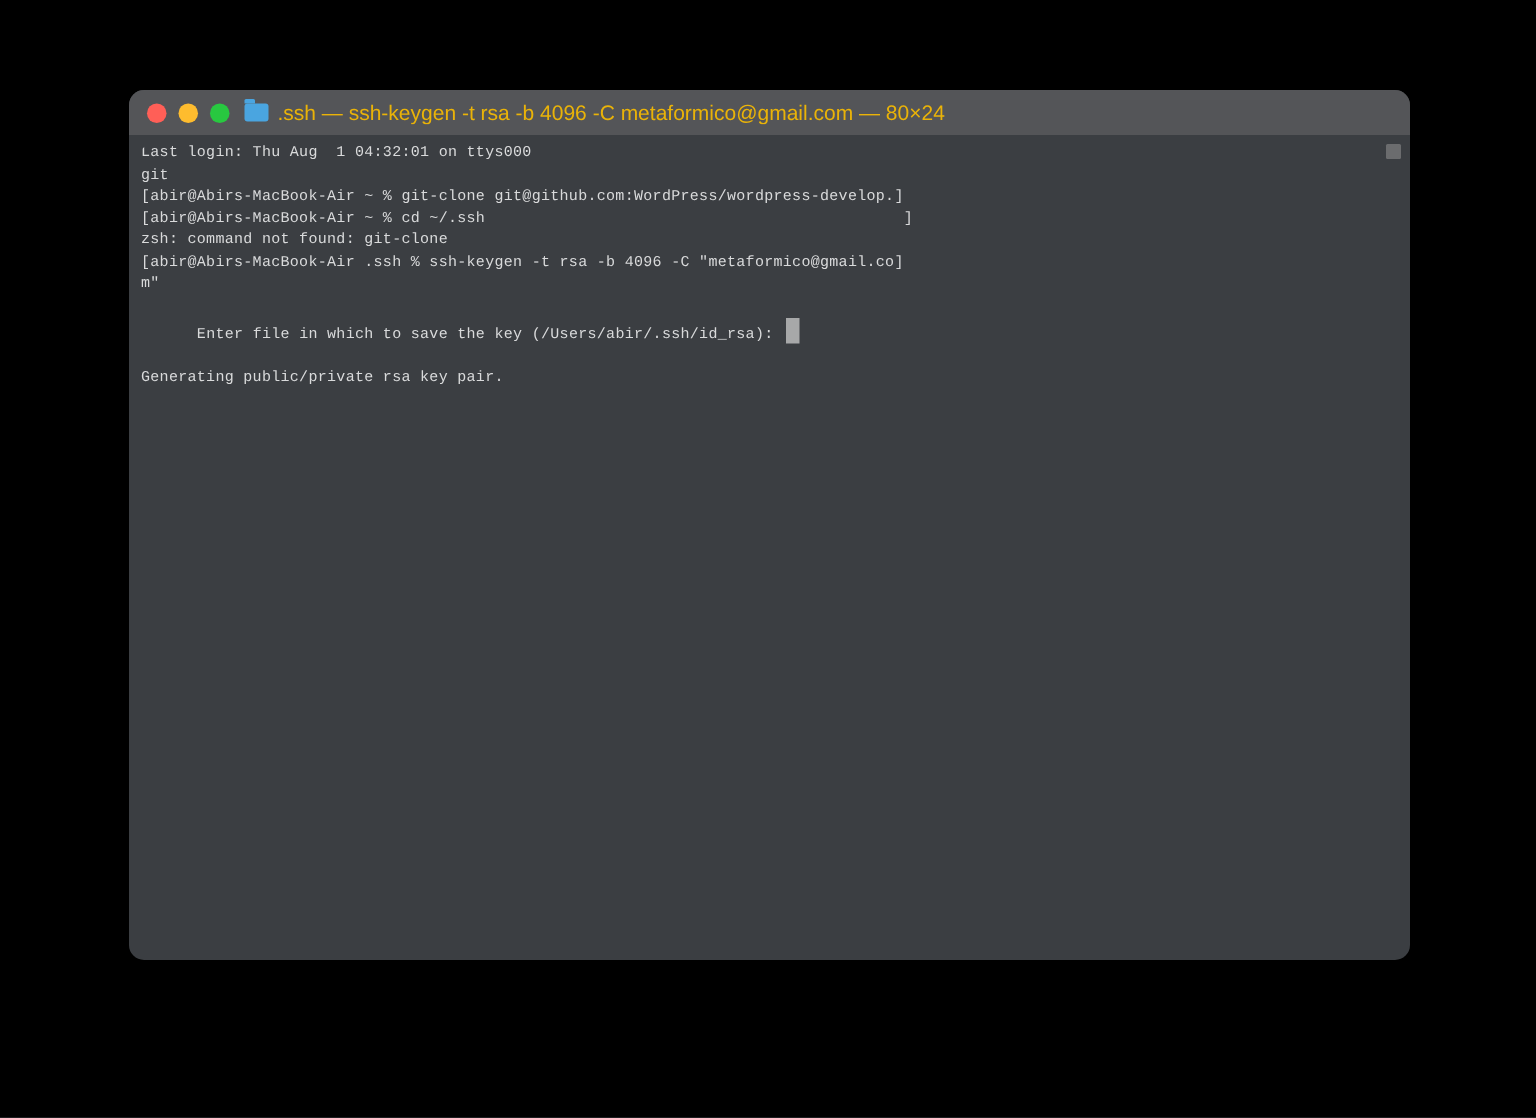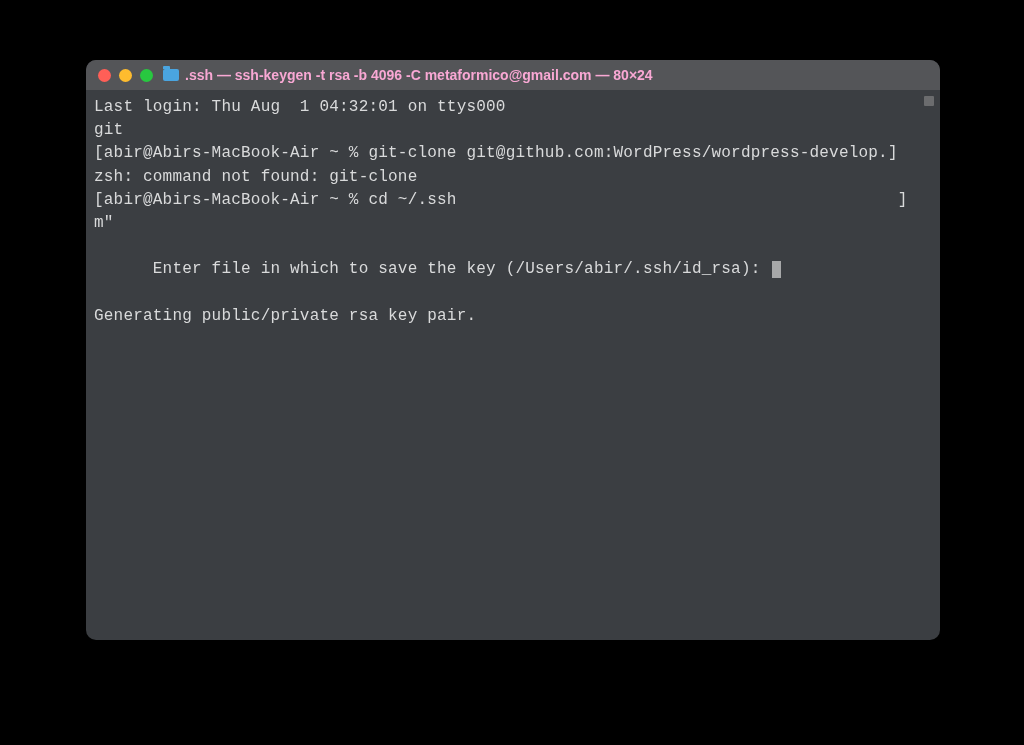--- a/index.html
+++ b/index.html
@@ -57,31 +57,31 @@
       content: "";
       position: absolute;
       top: -3px;
       left: 0;
       width: 7px;
       height: 3px;
       background: #4aa5e0;
       border-radius: 1px 1px 0 0;
     }
     .title-text {
-      color: #f9a8d4;
+      color: #eab308;
       font-size: 14px;
-      font-weight: 700;
+      font-weight: 400;
       white-space: nowrap;
       overflow: hidden;
       font-family: -apple-system, BlinkMacSystemFont, "Segoe UI", sans-serif;
     }
     .terminal-body {
       padding: 6px 8px;
       color: #d9dadb;
-      font-size: 16px;
+      font-size: 10px;
       line-height: 1.45;
       letter-spacing: 0.2px;
       height: calc(100% - 30px);
       overflow: hidden;
       position: relative;
       border-radius: 31px;
     }
     .line {
       white-space: pre-wrap;
       word-break: break-all;
@@ -116,22 +116,23 @@
       <div class="traffic-light tl-max"></div>
     </div>
     <div class="folder-icon"></div>
     <div class="title-text">.ssh — ssh-keygen -t rsa -b 4096 -C metaformico@gmail.com — 80×24</div>
   </div>
 
   <div class="terminal-body">
     <div class="line">Last login: Thu Aug  1 04:32:01 on ttys000</div>
     <div class="line">git</div>
     <div class="line">[abir@Abirs-MacBook-Air ~ % git-clone git@github.com:WordPress/wordpress-develop.]</div>
+    <div class="line">[abir@Abirs-MacBook-Air ~ % cd ~/.ssh                                             ]</div>
     <div class="line">zsh: command not found: git-clone</div>
-    <div class="line">[abir@Abirs-MacBook-Air ~ % cd ~/.ssh                                             ]</div>
+    <div class="line">[abir@Abirs-MacBook-Air .ssh % ssh-keygen -t rsa -b 4096 -C "metaformico@gmail.co]</div>
     <div class="line">m"</div>
     <div class="line">
       <span>Enter file in which to save the key (/Users/abir/.ssh/id_rsa): </span><span class="cursor-block"></span>
     </div>
     <div class="line">Generating public/private rsa key pair.</div>
   </div>
 
   <div class="scroll-indicator"></div>
 </div>
 

